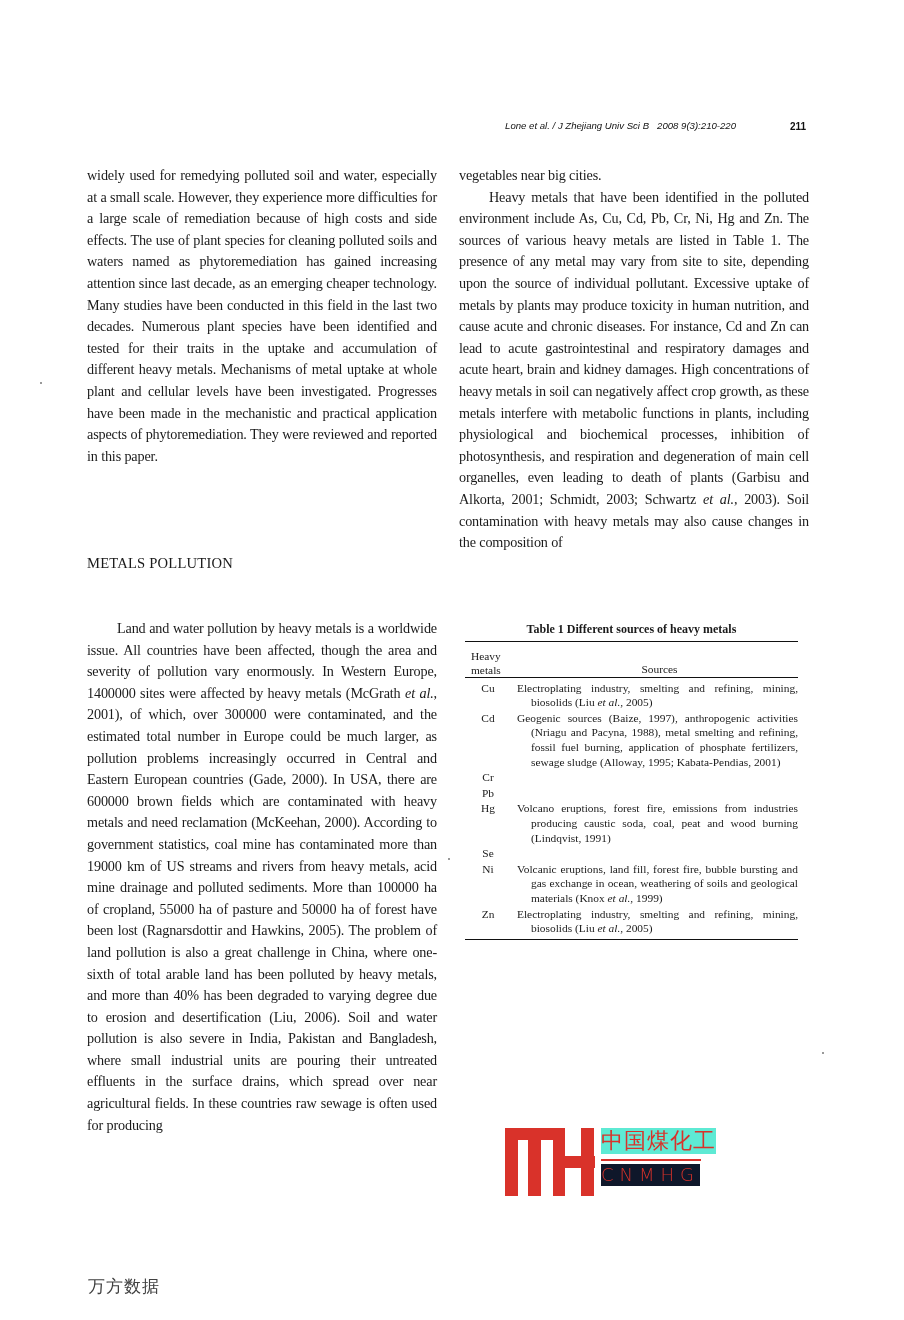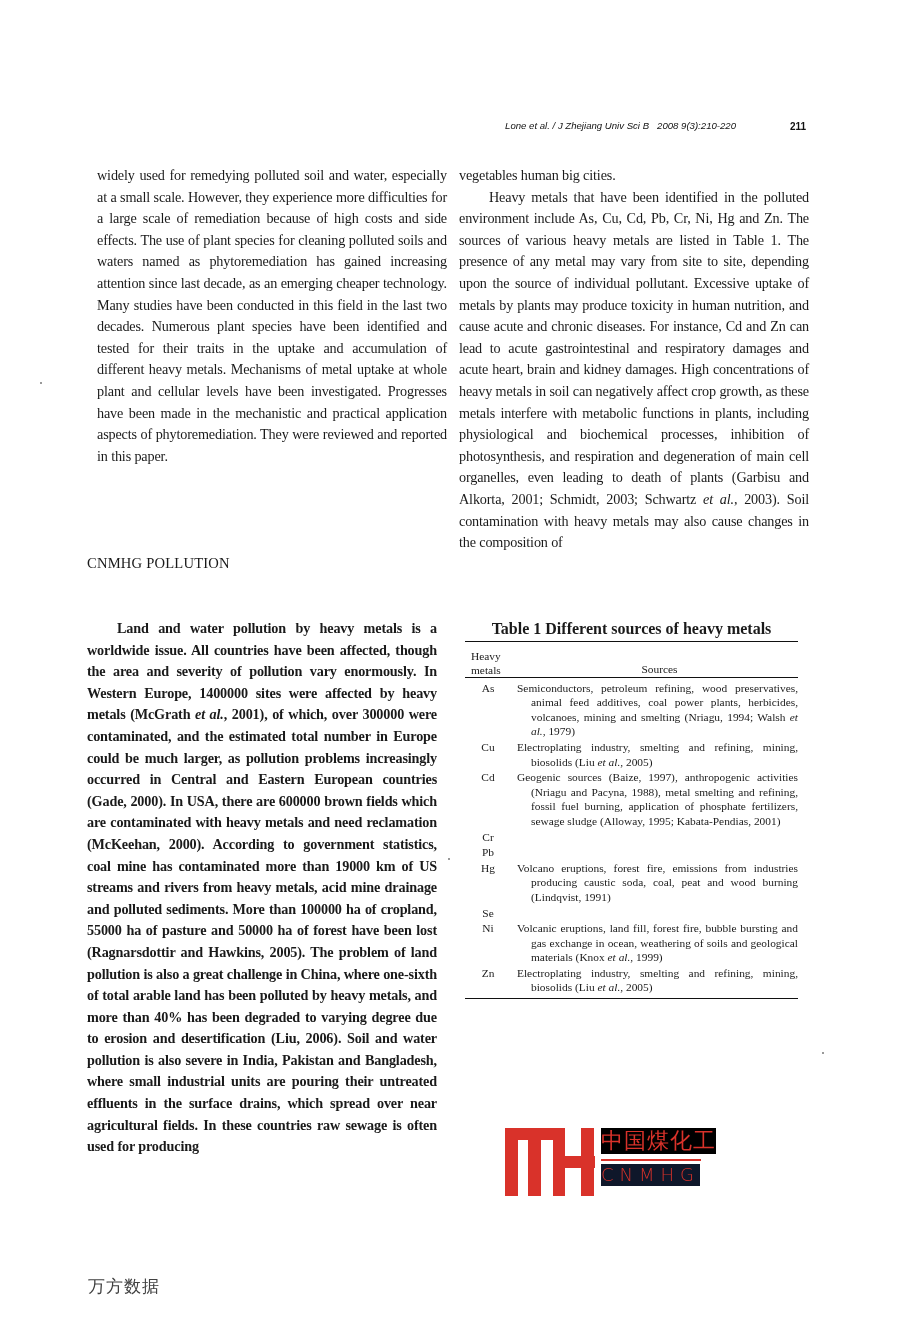--- a/index.html
+++ b/index.html
@@ -18,58 +18,58 @@
     position: absolute; top: 121px; left: 790px;
     font-family: "Liberation Sans", "DejaVu Sans", sans-serif;
     font-size: 10px; font-weight: bold; color: #111;
   }
   .col {
     position: absolute; width: 350px;
     font-size: 14.2px; line-height: 21.6px; text-align: justify;
     letter-spacing: -0.15px;
   }
   .col p { margin: 0; }
-  .col-left { left: 97px; top: 165px; }
+  .col-left { left: 87px; top: 165px; }
   .col-right { left: 459px; top: 165px; }
   .indent { text-indent: 30px; }
   .section-heading {
     position: absolute; left: 87px; top: 553px; width: 350px;
     font-size: 14.6px; line-height: 21.6px; letter-spacing: 0.2px;
     text-align: justify; text-align-last: left;
   }
   .section-heading .line1 { display: block; text-align: justify; text-align-last: justify; }
-  .para2 { position: absolute; left: 87px; top: 618px; font-weight: bold; }
+  .para2 { position: absolute; left: 87px; top: 618px; }
   i { font-style: italic; }
 
   
   .table-wrap {
     position: absolute; left: 465px; top: 622px; width: 333px;
     font-size: 11.4px; line-height: 14.6px;
   }
   .table-caption {
-    text-align: center; font-weight: bold; font-size: 16px; margin-bottom: 4px;
+    text-align: center; font-weight: bold; font-size: 12px; margin-bottom: 4px;
     letter-spacing: 0px;
   }
   .rule-thick { border-top: 1.6px solid #111; }
   .rule-thin { border-top: 1px solid #111; }
   .thead { display: flex; align-items: flex-end; height: 35px; }
   .thead .c1 { width: 50px; text-align: left; padding-left: 6px; line-height: 14px; }
   .thead .c2 { flex: 1; text-align: center; }
   .trow { display: flex; margin-top: 1px; }
   .trow .metal { width: 52px; text-align: center; padding-right: 6px; box-sizing: border-box; }
   .trow .src { flex: 1; text-align: justify; padding-left: 14px; text-indent: -14px; }
   .table-body { padding-top: 2px; padding-bottom: 3px; }
 
   
   .watermark { position: absolute; left: 500px; top: 1126px; width: 300px; height: 72px; }
   .wm-logo { position: absolute; left: 5px; top: 2px; width: 90px; height: 68px; }
   .wm-cn {
     position: absolute; left: 101px; top: 2px; font-size: 22px; color: #d9322a;
     font-family: "DejaVu Sans", sans-serif; line-height: 26px; letter-spacing: 1px;
-    background: #000000;
+    background: #5eead4;
   }
   .wm-line { position: absolute; left: 101px; top: 33px; width: 100px; height: 2px; background: #d9322a; }
   .wm-en {
     position: absolute; left: 101px; top: 38px; font-size: 18px; color: #d9322a;
     font-family: "DejaVu Sans", sans-serif; letter-spacing: 6px; line-height: 22px;
     background: #0f172a; font-weight: 300;
   }
   .footer-cn {
     position: absolute; left: 88px; top: 1275px; font-size: 17px; color: #404040;
     font-family: "DejaVu Sans", sans-serif; letter-spacing: 1px;
@@ -80,49 +80,45 @@
 <body>
 
 <div class="running-head">Lone et al. / J Zhejiang Univ Sci B   2008 9(3):210-220</div>
 <div class="page-number">211</div>
 
 <div class="col col-left">
   <p>widely used for remedying polluted soil and water, especially at a small scale. However, they experience more difficulties for a large scale of remediation because of high costs and side effects. The use of plant species for cleaning polluted soils and waters named as phytoremediation has gained increasing attention since last decade, as an emerging cheaper technology. Many studies have been conducted in this field in the last two decades. Numerous plant species have been identified and tested for their traits in the uptake and accumulation of different heavy metals. Mechanisms of metal uptake at whole plant and cellular levels have been investigated. Progresses have been made in the mechanistic and practical application aspects of phytoremediation. They were reviewed and reported in this paper.</p>
 </div>
 
 <div class="section-heading">
-  <span>CNMHG POLLUTION</span>
+  <span>METALS POLLUTION</span>
 </div>
 
 <div class="col para2">
   <p class="indent">
     <span>Land and water pollution by heavy metals is a worldwide issue. All countries have been affected, though the area and severity of pollution vary enormously. In Western Europe, 1400000 sites were affected by heavy metals (McGrath </span><i>et al.</i><span>, 2001), of which, over 300000 were contaminated, and the estimated total number in Europe could be much larger, as pollution problems increasingly occurred in Central and Eastern European countries (Gade, 2000). In USA, there are 600000 brown fields which are contaminated with heavy metals and need reclamation (McKeehan, 2000). According to government statistics, coal mine has contaminated more than 19000 km of US streams and rivers from heavy metals, acid mine drainage and polluted sediments. More than 100000 ha of cropland, 55000 ha of pasture and 50000 ha of forest have been lost (Ragnarsdottir and Hawkins, 2005). The problem of land pollution is also a great challenge in China, where one-sixth of total arable land has been polluted by heavy metals, and more than 40% has been degraded to varying degree due to erosion and desertification (Liu, 2006). Soil and water pollution is also severe in India, Pakistan and Bangladesh, where small industrial units are pouring their untreated effluents in the surface drains, which spread over near agricultural fields. In these countries raw sewage is often used for producing</span>
   </p>
 </div>
 
 <div class="col col-right">
-  <p>vegetables human big cities.</p>
+  <p>vegetables near big cities.</p>
   <p class="indent">
     <span>Heavy metals that have been identified in the polluted environment include As, Cu, Cd, Pb, Cr, Ni, Hg and Zn. The sources of various heavy metals are listed in Table 1. The presence of any metal may vary from site to site, depending upon the source of individual pollutant. Excessive uptake of metals by plants may produce toxicity in human nutrition, and cause acute and chronic diseases. For instance, Cd and Zn can lead to acute gastrointestinal and respiratory damages and acute heart, brain and kidney damages. High concentrations of heavy metals in soil can negatively affect crop growth, as these metals interfere with metabolic functions in plants, including physiological and biochemical processes, inhibition of photosynthesis, and respiration and degeneration of main cell organelles, even leading to death of plants (Garbisu and Alkorta, 2001; Schmidt, 2003; Schwartz </span><i>et al.</i><span>, 2003). Soil contamination with heavy metals may also cause changes in the composition of</span>
   </p>
 </div>
 
 <div class="table-wrap">
   <div class="table-caption">Table 1  Different sources of heavy metals</div>
   <div class="rule-thick"></div>
   <div class="thead">
     <div class="c1">Heavy metals</div>
     <div class="c2">Sources</div>
   </div>
   <div class="rule-thin"></div>
   <div class="table-body" id="table-body">
-      <div class="trow">
-        <div class="metal">As</div>
-        <div class="src"><span>Semiconductors, petroleum refining, wood preservatives, animal feed additives, coal power plants, herbicides, volcanoes, mining and smelting (Nriagu, 1994; Walsh </span><i>et al.</i><span>, 1979)</span></div>
-      </div>
       <div class="trow">
         <div class="metal">Cu</div>
         <div class="src"><span>Electroplating industry, smelting and refining, mining, biosolids (Liu </span><i>et al.</i><span>, 2005)</span></div>
       </div>
       <div class="trow">
         <div class="metal">Cd</div>
         <div class="src"><span>Geogenic sources (Baize, 1997), anthropogenic activities (Nriagu and Pacyna, 1988), metal smelting and refining, fossil fuel burning, application of phosphate fertilizers, sewage sludge (Alloway, 1995; Kabata-Pendias, 2001)</span><i></i><span></span></div>
       </div>
       <div class="trow">
         <div class="metal">Cr</div>

